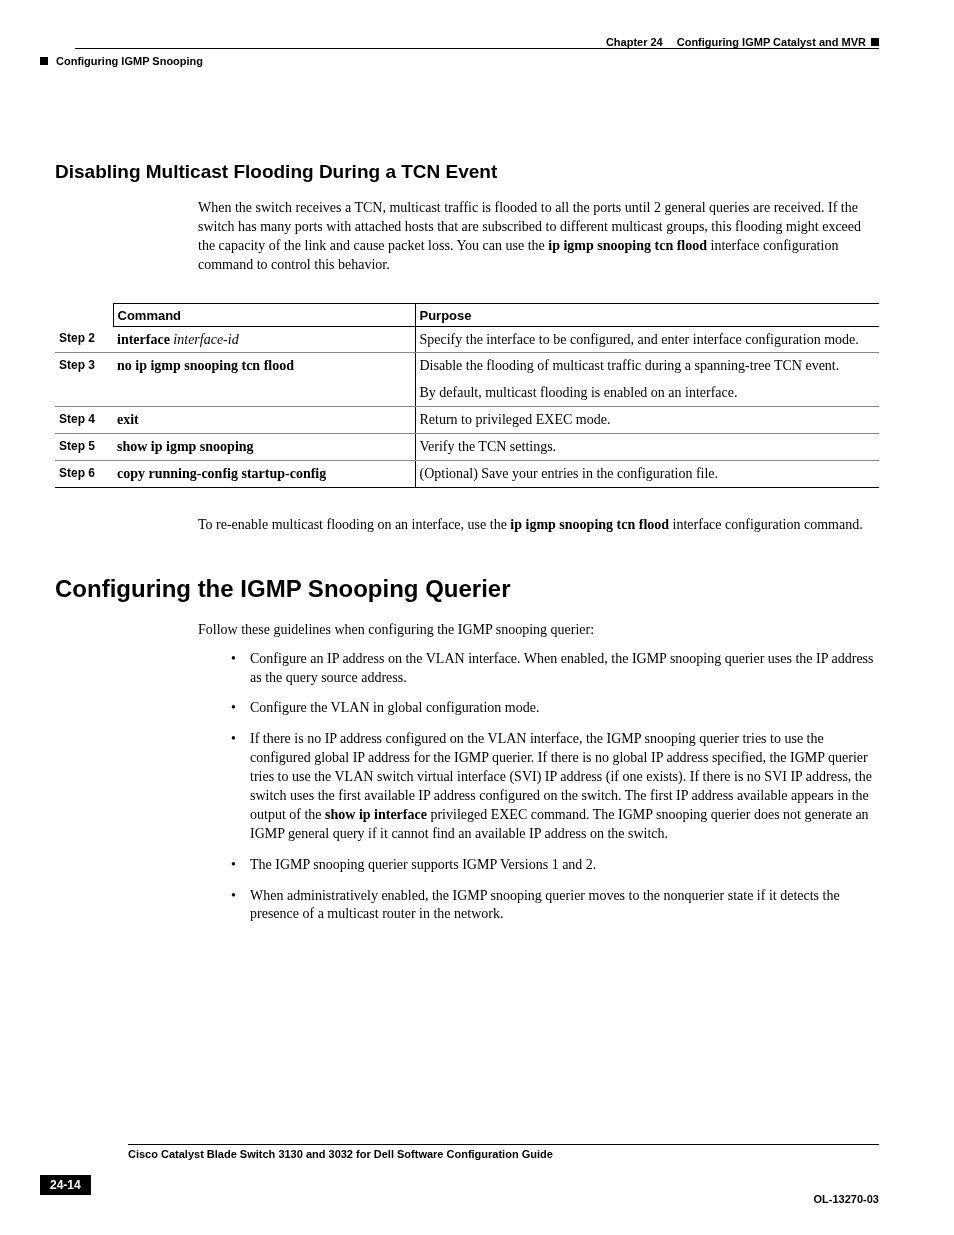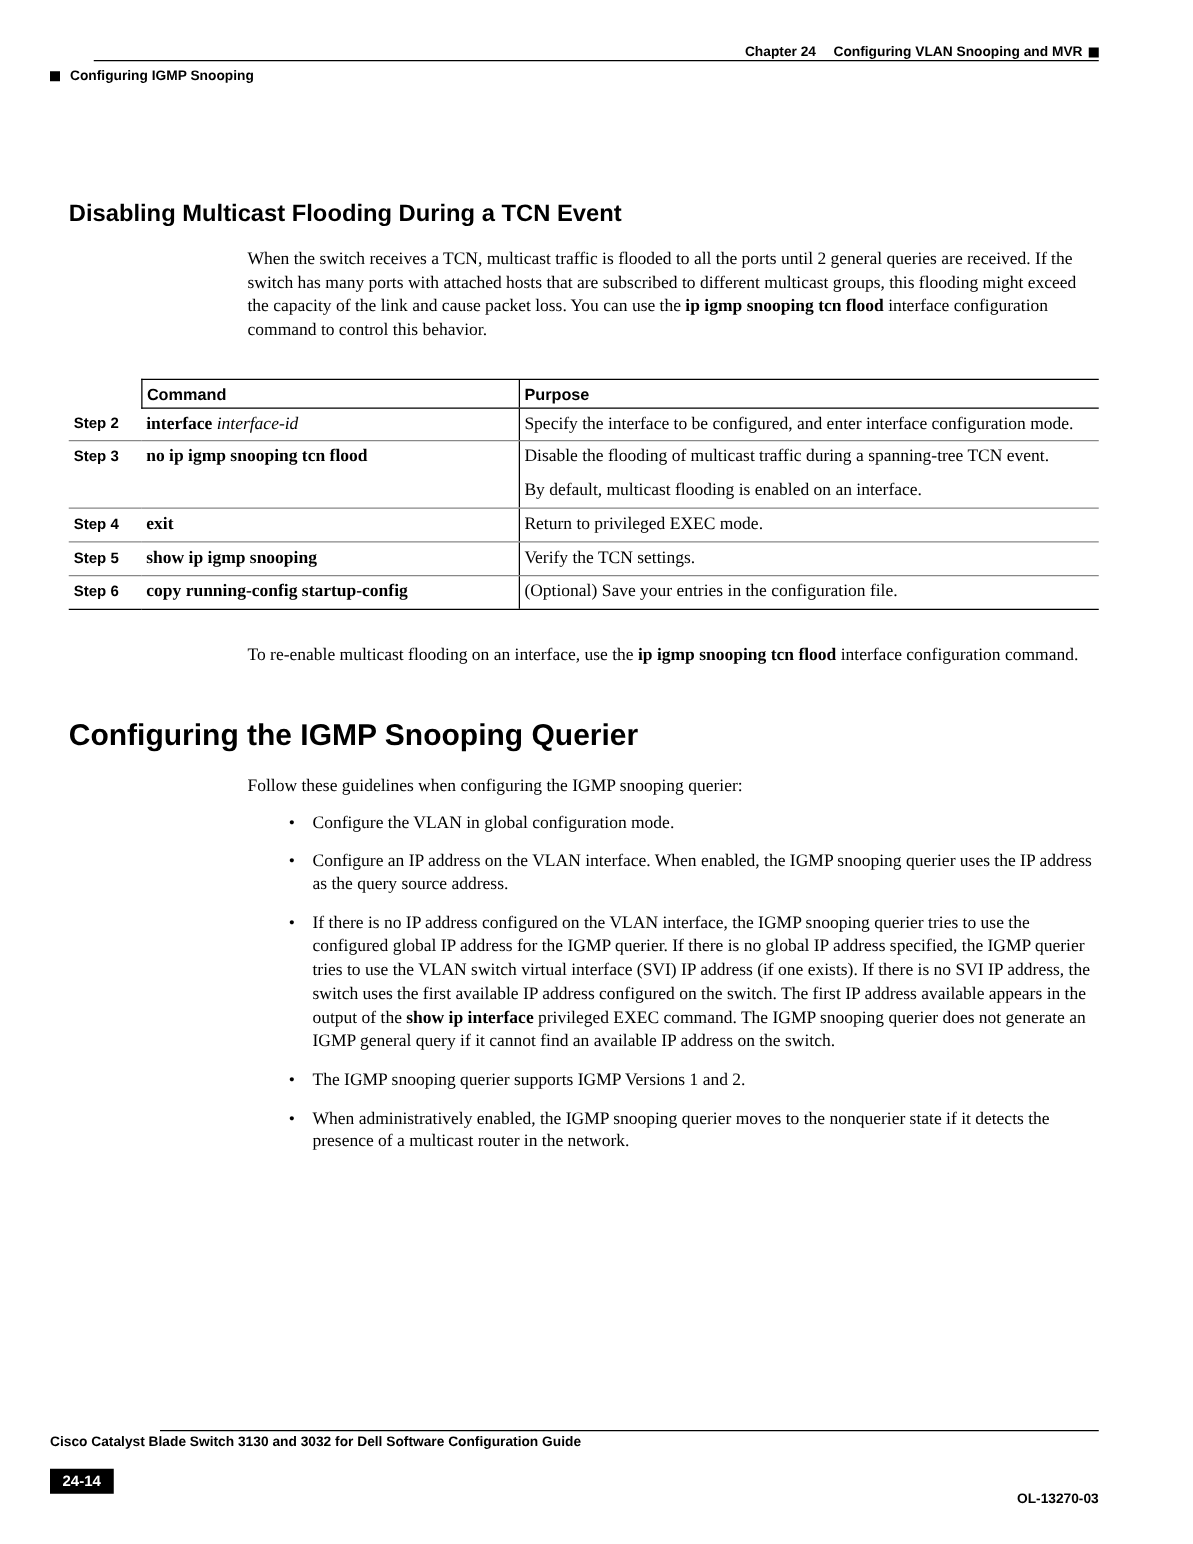--- a/index.html
+++ b/index.html
@@ -102,20 +102,21 @@
     }
     .footer-line {
       border-top: 1px solid #000;
       margin-left: 88px;
       margin-bottom: 3px;
     }
     .footer-title {
       font-family: Arial, Helvetica, sans-serif;
       font-size: 11px;
       font-weight: bold;
+      margin-left: 88px;
     }
     .page-badge {
       background: #000;
       color: #fff;
       font-family: Arial, Helvetica, sans-serif;
       font-size: 12px;
       font-weight: bold;
       padding: 3px 10px;
     }
     .doc-id {
@@ -131,21 +132,21 @@
       margin-top: 4px;
     }
     .b { font-weight: bold; }
   </style>
 </head>
 <body>
 
 <div class="header-row">
   <span>Chapter 24</span>
   <span style="width:14px;"></span>
-  <span>Configuring VLAN Snooping and MVR</span>
+  <span>Configuring IGMP Catalyst and MVR</span>
   <span class="box"></span>
 </div>
 <div class="hr-top"></div>
 <div class="section-path">
   <span class="box"></span>
   <span class="text">Configuring IGMP Snooping</span>
 </div>
 
 <div class="content">
 
@@ -201,22 +202,22 @@
 
   <p class="body-text">
     <span>To re-enable multicast flooding on an interface, use the </span><span class="b">ip igmp snooping tcn flood</span><span> interface configuration command.</span>
   </p>
 
   <h1 class="section-h1">Configuring the IGMP Snooping Querier</h1>
 
   <p class="body-text">Follow these guidelines when configuring the IGMP snooping querier:</p>
 
   <ul class="bullets">
+    <li>Configure an IP address on the VLAN interface. When enabled, the IGMP snooping querier uses the IP address as the query source address.</li>
     <li>Configure the VLAN in global configuration mode.</li>
-    <li>Configure an IP address on the VLAN interface. When enabled, the IGMP snooping querier uses the IP address as the query source address.</li>
     <li>
       <span>If there is no IP address configured on the VLAN interface, the IGMP snooping querier tries to use the configured global IP address for the IGMP querier. If there is no global IP address specified, the IGMP querier tries to use the VLAN switch virtual interface (SVI) IP address (if one exists). If there is no SVI IP address, the switch uses the first available IP address configured on the switch. The first IP address available appears in the output of the </span><span class="b">show ip interface</span><span> privileged EXEC command. The IGMP snooping querier does not generate an IGMP general query if it cannot find an available IP address on the switch.</span>
     </li>
     <li>The IGMP snooping querier supports IGMP Versions 1 and 2.</li>
     <li>When administratively enabled, the IGMP snooping querier moves to the nonquerier state if it detects the presence of a multicast router in the network.</li>
   </ul>
 
 </div>
 
 <div class="footer">

